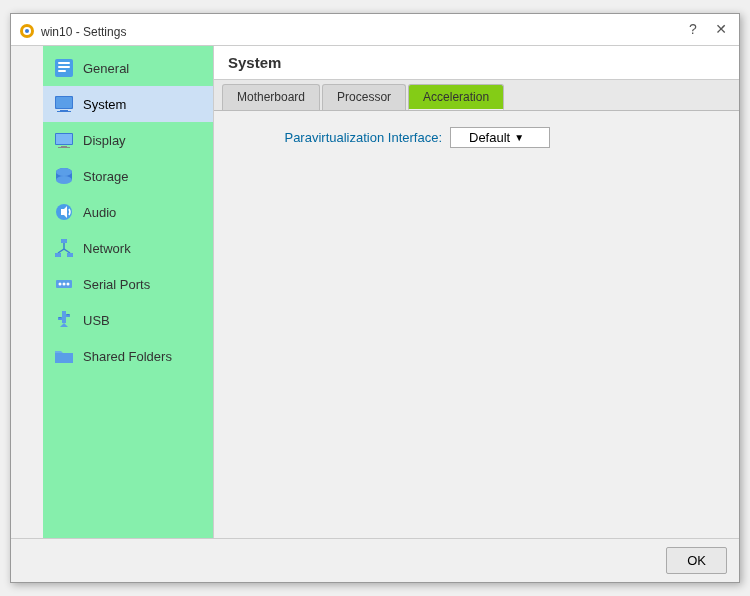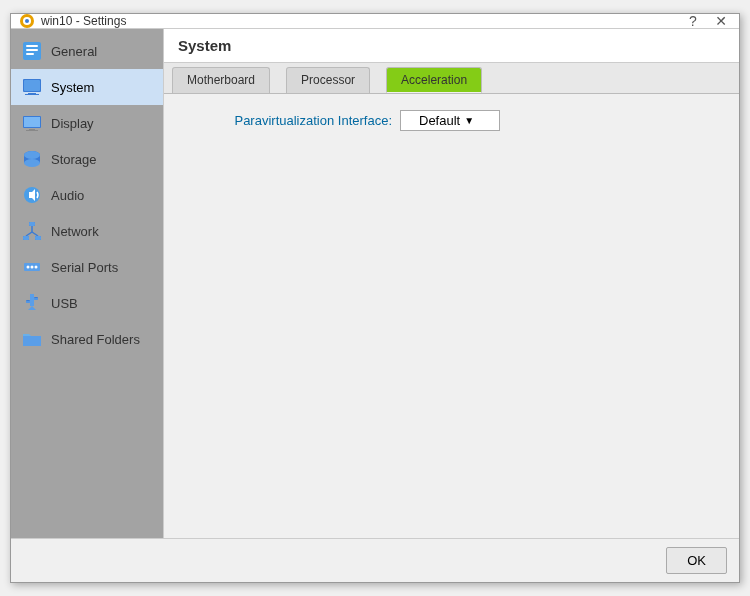--- a/index.html
+++ b/index.html
@@ -20,23 +20,23 @@
       background: #f0f0f0;
       border: 1px solid #999;
       box-shadow: 2px 2px 8px rgba(0,0,0,0.3);
       display: flex;
       flex-direction: column;
     }
     .titlebar {
       background: #ffffff;
       border-bottom: 1px solid #ccc;
       display: flex;
-      align-items: center;
+      align-items: flex-end;
       padding: 6px 8px;
-      height: 15px;
+      height: 32px;
     }
     .titlebar-icon {
       width: 16px;
       height: 16px;
       margin-right: 6px;
       display: inline-flex;
       align-items: center;
       justify-content: center;
     }
     .titlebar-title {
@@ -60,25 +60,26 @@
       align-items: center;
       justify-content: center;
       padding: 0;
     }
     .content {
       display: flex;
       flex: 1;
       overflow: hidden;
     }
     .sidebar {
-      width: 153px;
-      background: #a3a3a3;
+      width: 171px;
+      background: #86efac;
       border-right: 1px solid #ccc;
       padding: 4px 0;
       overflow-y: auto;
+      margin-left: 32px;
     }
     .sidebar-item {
       display: flex;
       align-items: center;
       padding: 7px 10px;
       cursor: pointer;
       gap: 8px;
       color: #333;
     }
     .sidebar-item.active {
@@ -111,21 +112,21 @@
       font-size: 15px;
       font-weight: 600;
       color: #333;
     }
     .tabs-bar {
       display: flex;
       background: #e8e8e8;
       border-bottom: 1px solid #bbb;
       padding: 0 8px;
       padding-top: 4px;
-      gap: 16px;
+      gap: 2px;
     }
     .tab {
       padding: 5px 14px;
       cursor: pointer;
       background: #d8d8d8;
       border: 1px solid #bbb;
       border-bottom: none;
       font-size: 12px;
       color: #333;
       border-radius: 3px 3px 0 0;

